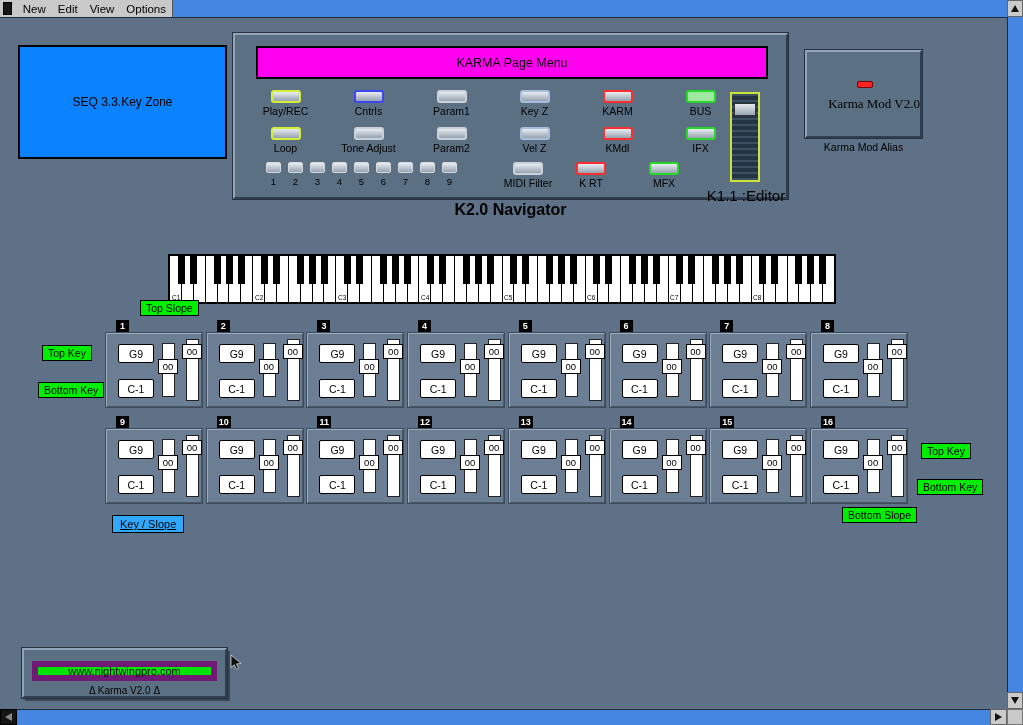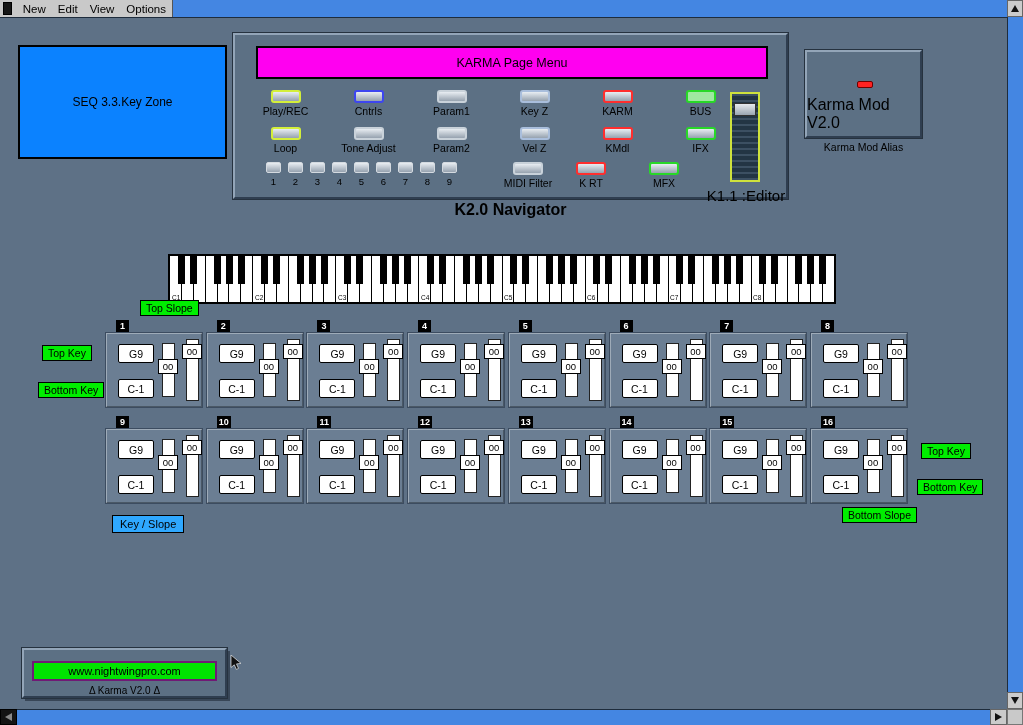--- a/index.html
+++ b/index.html
@@ -50,21 +50,21 @@
   .numcell{display:flex;flex-direction:column;align-items:center;width:17px;}
   .numbtn{width:15px;height:11px;border-radius:2px;background:linear-gradient(180deg,#e8edf2,#96a2af);border:1.5px solid #d4dae0;box-sizing:border-box;}
   .numlabel{font-size:9.5px;margin-top:3px;}
   .fader{position:absolute;left:495px;top:57px;width:30px;height:90px;background:repeating-linear-gradient(to bottom,#3c5062 0 2px,#233544 2px 6px);border:2px solid #cfe23c;box-sizing:border-box;}
   .fader-cap{position:absolute;left:2px;right:2px;top:9px;height:11px;background:linear-gradient(180deg,#e6eaee,#9aa6b2);border:1px solid #333;}
   .editor-label{position:absolute;left:468px;top:152px;width:86px;text-align:center;font-size:15px;white-space:nowrap;}
   .nav-label{position:absolute;left:233px;top:201px;width:555px;text-align:center;font-size:16px;font-weight:bold;}
   
   .alias-panel{position:absolute;left:805px;top:50px;width:117px;height:88px;}
   .led{position:absolute;left:50px;top:29px;width:14px;height:5px;background:#ff2222;border:1px solid #6d0000;border-radius:2px;}
-  .alias-title{position:absolute;left:0;top:44px;width:100%;text-align:left;font-size:16px;}
+  .alias-title{position:absolute;left:0;top:44px;width:100%;text-align:right;font-size:13px;font-family:Liberation Serif, serif;}
   .alias-caption{position:absolute;left:805px;top:141px;width:117px;text-align:center;font-size:10.5px;}
   
   .keyboard{position:absolute;left:168px;top:254px;width:668px;height:50px;background:#fff;border:2px solid #000;box-sizing:border-box;}
   .wkeys{display:flex;height:100%;}
   .wkey{flex:1;border-right:1px solid #000;background:#fff;}
   .wkey:last-child{border-right:none;}
   .bkey{position:absolute;top:0;width:7px;height:28px;background:#000;z-index:2;}
   .octlabel{position:absolute;bottom:0;font-size:6.5px;z-index:3;line-height:8px;}
   
   .zone{position:absolute;width:98px;height:76px;background:#6b7e93;border:1px solid #3c4c60;box-sizing:border-box;
@@ -74,24 +74,24 @@
   .zkey.top{top:11px;}
   .zkey.bottom{top:46px;}
   .ztrack{position:absolute;width:13px;background:#fff;border:1px solid #222;box-sizing:border-box;}
   .ztrack.a{left:56px;top:10px;height:54px;}
   .ztrack.b{left:80px;top:6px;height:62px;}
   .zval{position:absolute;width:20px;height:15px;background:#fff;border:1.5px solid #000;box-sizing:border-box;display:flex;align-items:center;justify-content:center;font-size:9.5px;z-index:2;}
   .zval.a{left:52px;top:26px;}
   .zval.b{left:76px;top:11px;}
   
   .tag{position:absolute;background:#00ee00;border:1px solid #000;font-size:10.5px;padding:1px 5px;white-space:nowrap;}
-  .tag.cyan{background:#2fa8ff;font-size:11px;padding:2px 7px;}
+  .tag.cyan{background:#2fa8ff;font-size:11px;padding:2px 7px;text-decoration:underline;}
   
   .footer-panel{position:absolute;left:22px;top:648px;width:205px;height:50px;box-shadow:0 0 0 1px #26323f,3px 3px 0 rgba(18,28,40,.5);}
-  .footer-link{position:absolute;left:8px;top:11px;right:8px;height:20px;background:#00e400;border:2px solid #701a75;box-sizing:border-box;display:flex;align-items:center;justify-content:center;font-size:11px;}
+  .footer-link{position:absolute;left:8px;top:11px;right:8px;height:20px;background:#00e400;border:6px solid #701a75;box-sizing:border-box;display:flex;align-items:center;justify-content:center;font-size:11px;}
   .footer-caption{position:absolute;left:0;right:0;top:35px;text-align:center;font-size:10px;}
   .cursor{position:absolute;left:230px;top:655px;z-index:8;}
 </style>
 </head>
 <body>
 
 <div class="topbar">
   <div class="menu-tab">
     <div class="menu-square"></div>
     <span id="menu-items" style="display: flex;">

